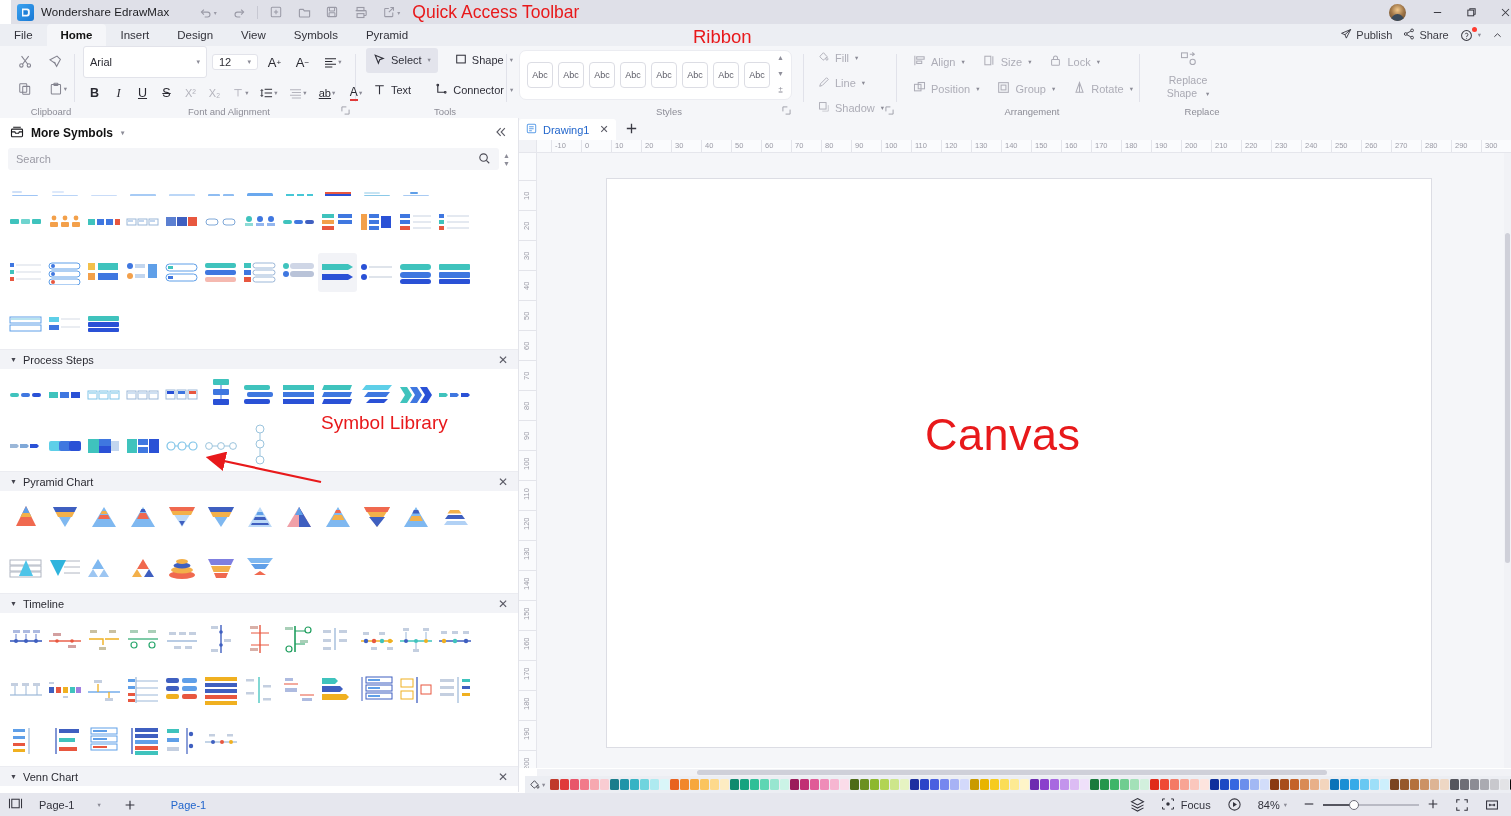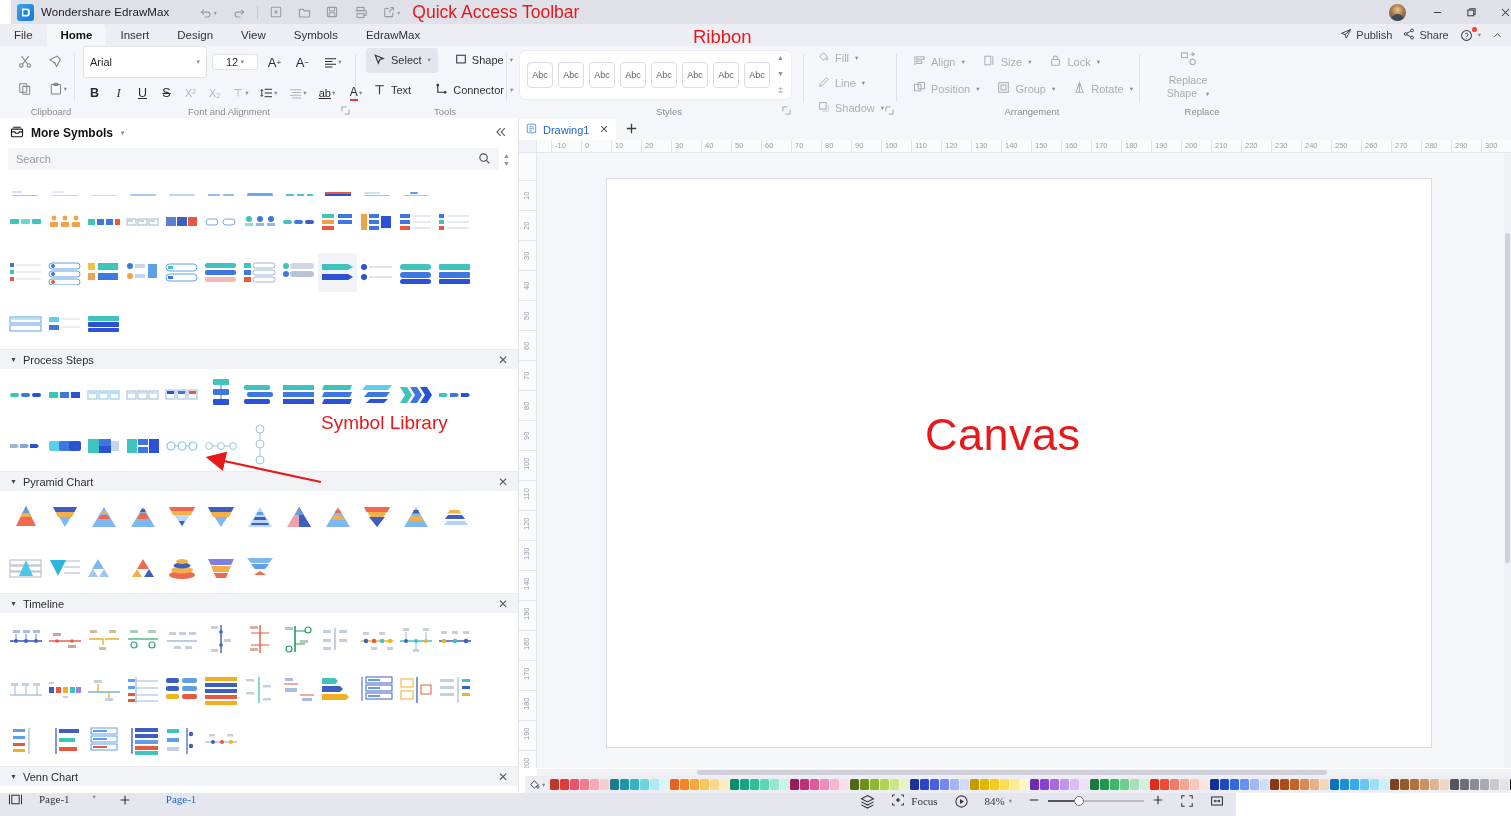--- a/index.html
+++ b/index.html
@@ -109,21 +109,21 @@
   .twoRow { display: flex; flex-direction: column; justify-content: center; }
   .rowline { display: flex; align-items: center; }
 
   .fontbox {
     width: 124px; height: 14px; background: #fff; border: 1px solid #e2e3ea;
     border-radius: 3px; display: flex; align-items: center; padding: 15px 6px;
     font-size: 11px; color: #2c2c34;
   }
   .sizebox {
     width: 46px; height: 16px; background: #fff; border: 1px solid #e2e3ea;
-    border-radius: 3px; display: flex; align-items: center; padding: 0 13px;
+    border-radius: 3px; display: flex; align-items: center; padding: 0 6px;
     font-size: 11px; color: #2c2c34;
   }
   .cbx-caret { margin-left: auto; font-size: 7px; color: #8b8b96; }
 
   .fmt-btn {
     width: 23px; height: 22px; display:flex; align-items:center; justify-content:center;
     font-size: 12.5px; color: #2a2a32;
   }
   .fmt-btn.dim { color: #b4b4bd; }
   .caret { font-size: 6.5px; color: #8b8b96; margin-left: 1px; }
@@ -262,23 +262,23 @@
   .colorbar {
     position: absolute; left: 525px; top: 776px; width: 986px; height: 17px;
     background: #eceef3; display: flex; align-items: center; padding-left: 4px;
   }
   .fill-drop { display: flex; align-items: center; color: #43434c; margin-right: 5px; }
   .swatches { display: flex; align-items: center; gap: 1px; }
   .sw { width: 9px; height: 11px; border-radius: 1.5px; }
 
   
   .statusbar {
-    position: absolute; left: 0; top: 793px; width: 1236px; height: 23px;
-    background: #e6e7ee; display: flex; align-items: flex-start;
-    font-size: 11px; color: #32323c; font-family: Liberation Serif, serif;
+    position: absolute; left: 0; top: 793px; width: 1511px; height: 23px;
+    background: #e6e7ee; display: flex; align-items: center;
+    font-size: 11px; color: #32323c;
   }
   .sb-item { display: flex; align-items: center; gap: 6px; padding: 0 8px; }
   .sb-page-blue { color: #2266cc; }
   .zoom-slider { display: flex; align-items: center; gap: 0; }
   .zs-track { width: 96px; height: 2px; background: #b9bac4; position: relative; }
   .zs-knob {
     position: absolute; left: 26px; top: -4px; width: 10px; height: 10px;
     background: #fff; border: 1.5px solid #6d6d78; border-radius: 50%;
   }
   .zs-fill { position: absolute; left: 0; top: 0; width: 28px; height: 2px; background: #55555f; }
@@ -368,21 +368,21 @@
     </div>
   </div>
 
   <div class="ribbon-tabs">
     <div class="rtab">File</div>
     <div class="rtab active">Home</div>
     <div class="rtab">Insert</div>
     <div class="rtab">Design</div>
     <div class="rtab">View</div>
     <div class="rtab">Symbols</div>
-    <div class="rtab">EdrawMax</div>
+    <div class="rtab">Pyramid</div>
   </div>
   <div class="ribbon-label">Ribbon</div>
 
   <div class="ribbon-right">
     <div class="rr-item">
       <span><svg width="12" height="12" viewBox="0 0 14 14" fill="none" stroke="#3c3c44" stroke-width="1.1">
             <path d="M12.4 1.8 1.8 6.2l4 1.6 1.6 4z"></path>
             <path d="M12.4 1.8 5.8 7.8"></path>
           </svg></span>
       <span>Publish</span>

